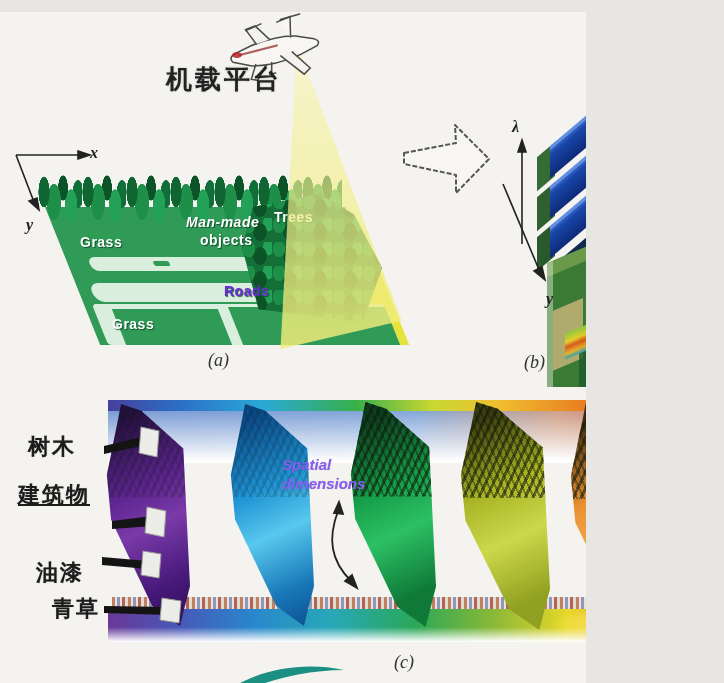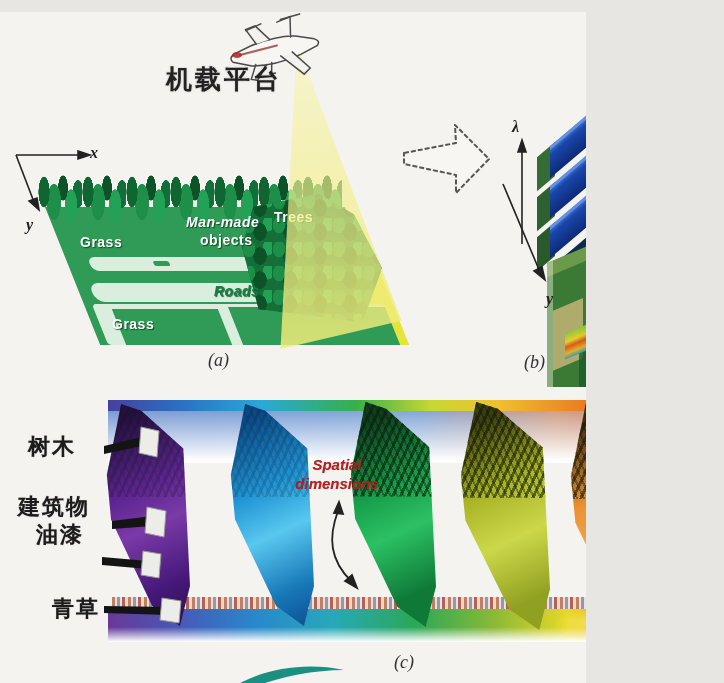--- a/index.html
+++ b/index.html
@@ -47,21 +47,21 @@
       radial-gradient(ellipse 9px 12px at 12px 19px,#11703a 66%,transparent 70%),
       #157038;
     background-size:30px 24px;background-repeat:repeat;}
 
   .tlabel{color:#fff;font-weight:bold;font-size:14px;z-index:4;
     text-shadow:1px 1px 1px rgba(10,60,30,.8);letter-spacing:.5px;}
   .t-grass1{left:80px;top:222px;}
   .t-man1{left:186px;top:202px;font-style:italic;}
   .t-man2{left:200px;top:220px;}
   .t-trees{left:274px;top:197px;}
-  .t-roads{left:214px;top:271px;color:#15803d;text-shadow:1px 1px 1px rgba(10,80,40,.9);font-style:italic;}
+  .t-roads{left:224px;top:271px;color:#6d28d9;text-shadow:1px 1px 1px rgba(10,80,40,.9);}
   .t-grass2{left:112px;top:304px;}
 
   .beam{left:278px;top:28px;width:126px;height:312px;z-index:5;
     clip-path:polygon(15% 1%,2% 99%,98% 90%);
     background:linear-gradient(to bottom,rgba(248,244,176,.5),rgba(240,236,120,.85));}
 
   
   .band-top{left:108px;top:388px;width:590px;height:14px;z-index:1;
     background:linear-gradient(to right,#46409e,#2b6fc4 12%,#2aa8d8 26%,#37b04a 42%,
       #c8d832 55%,#f0c030 66%,#e87820 82%,#c23020 98%);}
@@ -92,25 +92,25 @@
   .sl3{left:350px;top:390px;width:86px;height:225px;
     background:linear-gradient(155deg,#0a4020 10%,#17a04b 40%,#2cc063 58%,#0f7a38 84%);}
   .sl4{left:460px;top:390px;width:90px;height:228px;
     background:linear-gradient(155deg,#3c3c0e 10%,#a8b424 38%,#ccd84a 60%,#90a020 86%);}
   .sl5{left:570px;top:390px;width:90px;height:232px;
     background:linear-gradient(155deg,#462e12 10%,#ea9232 40%,#f2aa52 62%,#cc7a22 88%);}
 
   .c-label{font-weight:bold;font-size:22px;color:#1c1c1c;z-index:5;letter-spacing:2px;
     text-shadow:0 0 1px rgba(40,40,40,.4);}
   .cl-1{left:28px;top:420px;}
-  .cl-2{left:18px;top:480px;}
-  .cl-3{left:36px;top:508px;}
+  .cl-2{left:18px;top:468px;text-decoration:underline;}
+  .cl-3{left:36px;top:546px;}
   .cl-4{left:52px;top:582px;text-align:right;}
-  .spatial{left:282px;top:444px;width:110px;text-align:center;z-index:5;
-    font-style:italic;font-weight:bold;font-size:15px;color:#b91c1c;line-height:1.25;
+  .spatial{left:282px;top:444px;width:110px;z-index:5;
+    font-style:italic;font-weight:bold;font-size:15px;color:#8b5cf6;line-height:1.25;
     text-shadow:0 0 1px rgba(60,60,60,.4);}
   .wavelength{left:440px;top:634px;font-weight:bold;font-size:25px;color:#111;z-index:5;letter-spacing:2px;}
 
   .lab-x-a{left:90px;top:132px;}
   .lab-y-a{left:26px;top:204px;}
   .lab-l-b{left:512px;top:106px;}
   .lab-y-b{left:546px;top:278px;}
   .lab-x-b{left:654px;top:341px;}
 
   svg.overlay{position:absolute;left:0;top:0;width:724px;height:683px;z-index:6;pointer-events:none;}

